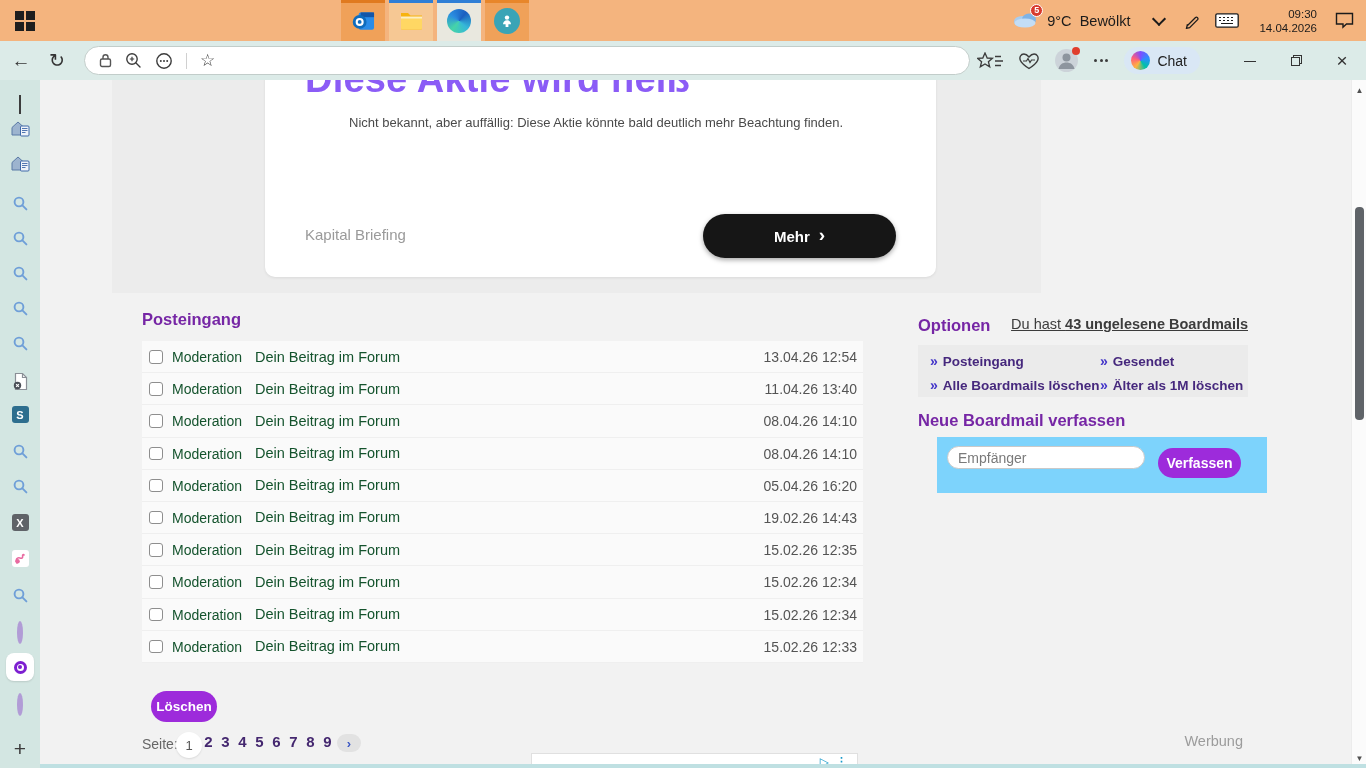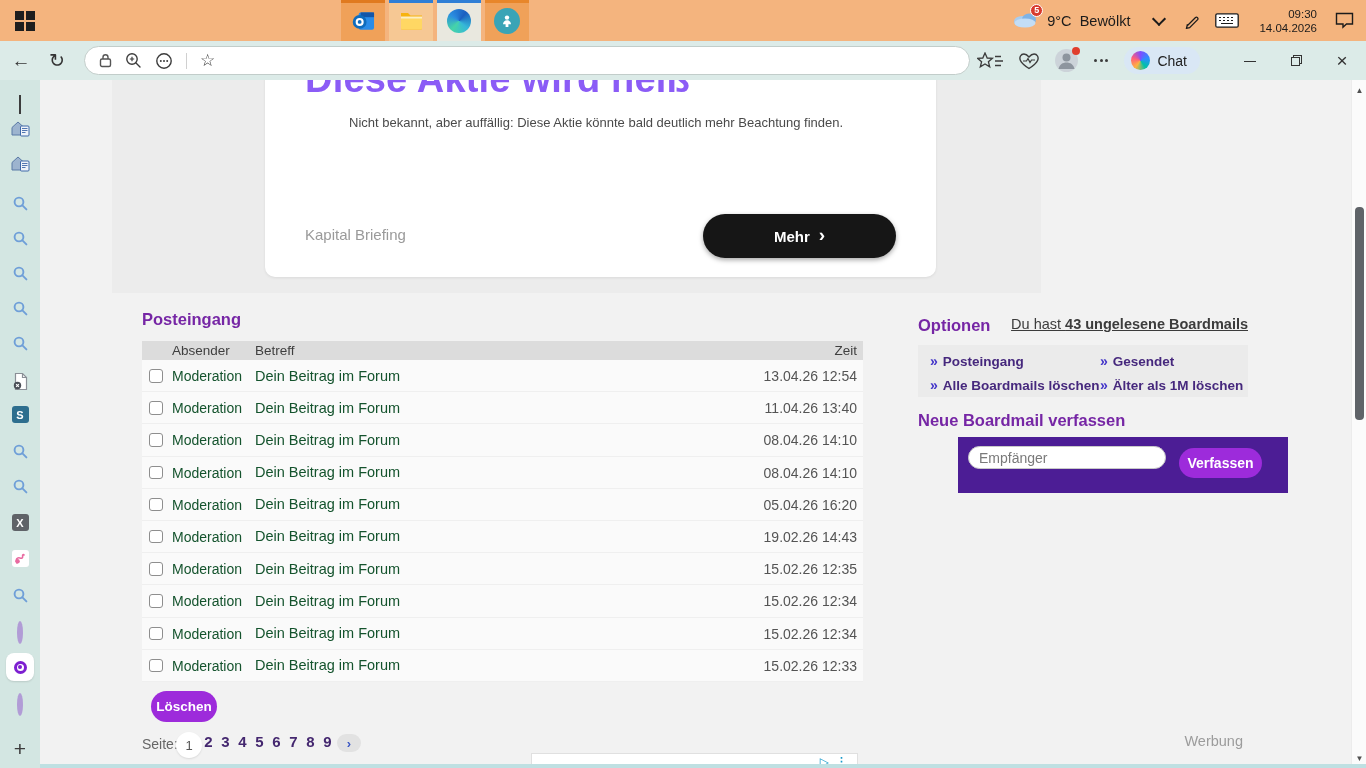--- a/index.html
+++ b/index.html
@@ -98,21 +98,21 @@
   #pagin .lbl { position:absolute; left:0; top:4px; font-size:14px; color:#666; }
   .pg-cur { position:absolute; left:34px; top:0px; width:26px; height:26px; background:#fff; border-radius:50%; color:#555; font-size:13px; display:flex; align-items:center; justify-content:center; box-shadow:0 1px 2px rgba(0,0,0,.1); }
   .pg-num { position:absolute; top:1px; width:17px; text-align:center; font-size:15px; font-weight:bold; color:#44276f; }
   .pg-next { position:absolute; left:195px; top:2px; width:24px; height:18px; background:#e2e2e2; border-radius:9px; color:#3b57c4; font-size:13px; font-weight:bold; display:flex; align-items:center; justify-content:center; }
 
   #unread { position:absolute; right:103px; top:236px; font-size:14.5px; color:#3c3c3c; text-decoration:underline; }
   #unread b { font-weight:bold; }
   #optbox { position:absolute; left:878px; top:265px; width:330px; height:52px; background:#ebebeb; }
   .optlink { position:absolute; font-size:13.5px; font-weight:bold; color:#46287d; white-space:nowrap; }
   .optlink .gg { color:#4436c9; margin-right:5px; font-size:14px; }
-  #formbox { position:absolute; left:918px; top:357px; width:330px; height:56px; background:#4c1d95; }
+  #formbox { position:absolute; left:897px; top:357px; width:330px; height:56px; background:#7dd3fc; }
   #recip { position:absolute; left:10px; top:9px; width:198px; height:23px; border:1px solid #c9c9c9; border-radius:12px; padding:0 10px; font-size:14px; color:#333; font-family:"Liberation Sans",sans-serif; background:#fff; }
   #recip::placeholder { color:#7a7a7a; }
   #verf-btn { position:absolute; left:221px; top:11px; width:83px; height:30px; font-size:14px; }
 
   #werbung { position:absolute; right:108px; top:653px; font-size:14.5px; color:#9c9c9c; }
   #bottom-ad { position:absolute; left:491px; top:673px; width:327px; height:20px; background:#fff; border:1px solid #e0e0e0; }
   #bottom-ad .adch { position:absolute; right:28px; top:1px; color:#1799c9; font-size:12px; }
   #bottom-ad .adm  { position:absolute; right:10px; top:1px; color:#1799c9; font-size:11px; font-weight:bold; }
 
   
@@ -381,25 +381,20 @@
       <div class="src">Kapital Briefing</div>
       <div class="mehr-btn">
         <span>Mehr</span>
           <span class="ch">›</span>
       </div>
     </div>
 
     <div class="sec-title" style="left:102px; top:230px;">Posteingang</div>
 
     <div id="tbl">
-      <div class="thead">
-        <span class="c1">Absender</span>
-        <span class="c2">Betreff</span>
-        <span class="c3">Zeit</span>
-      </div>
       <div id="tbl-rows">
   <div class="row">
     <span class="cb"></span>
     <span class="sender">Moderation</span>
     <span class="subject">Dein Beitrag im Forum</span>
     <span class="rtime">13.04.26 12:54</span>
   </div>
 
   <div class="row">
     <span class="cb"></span>

